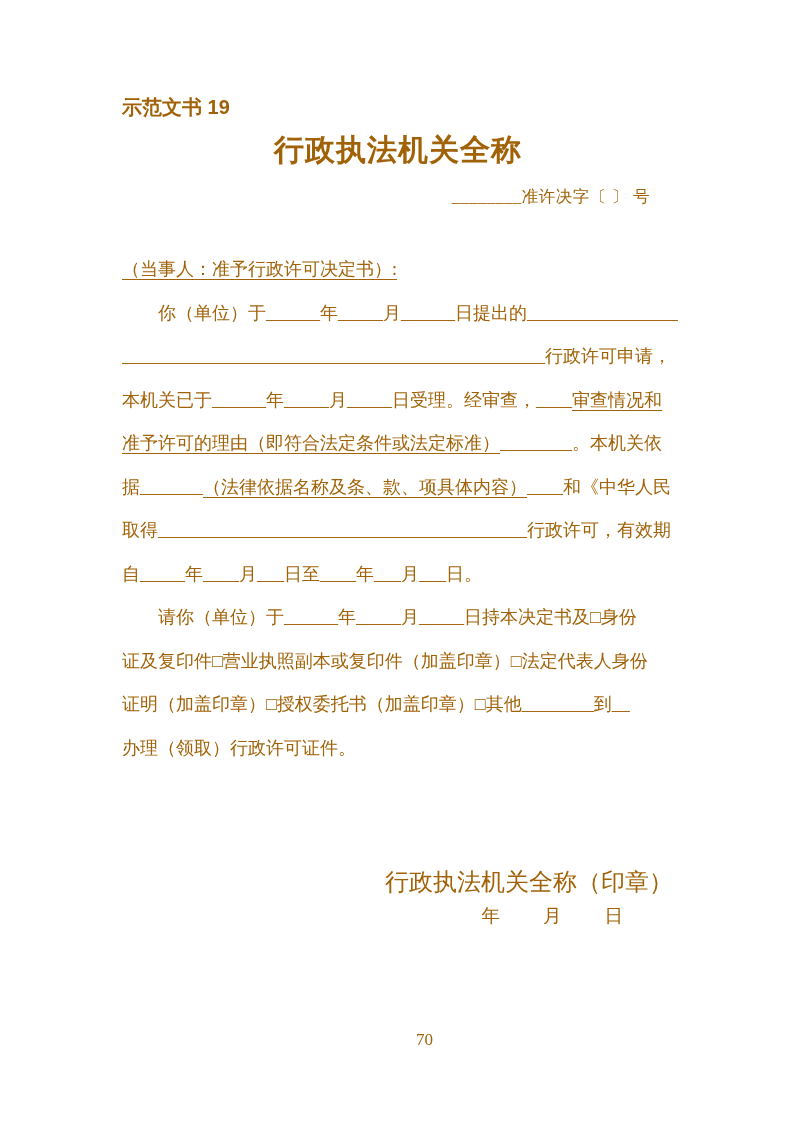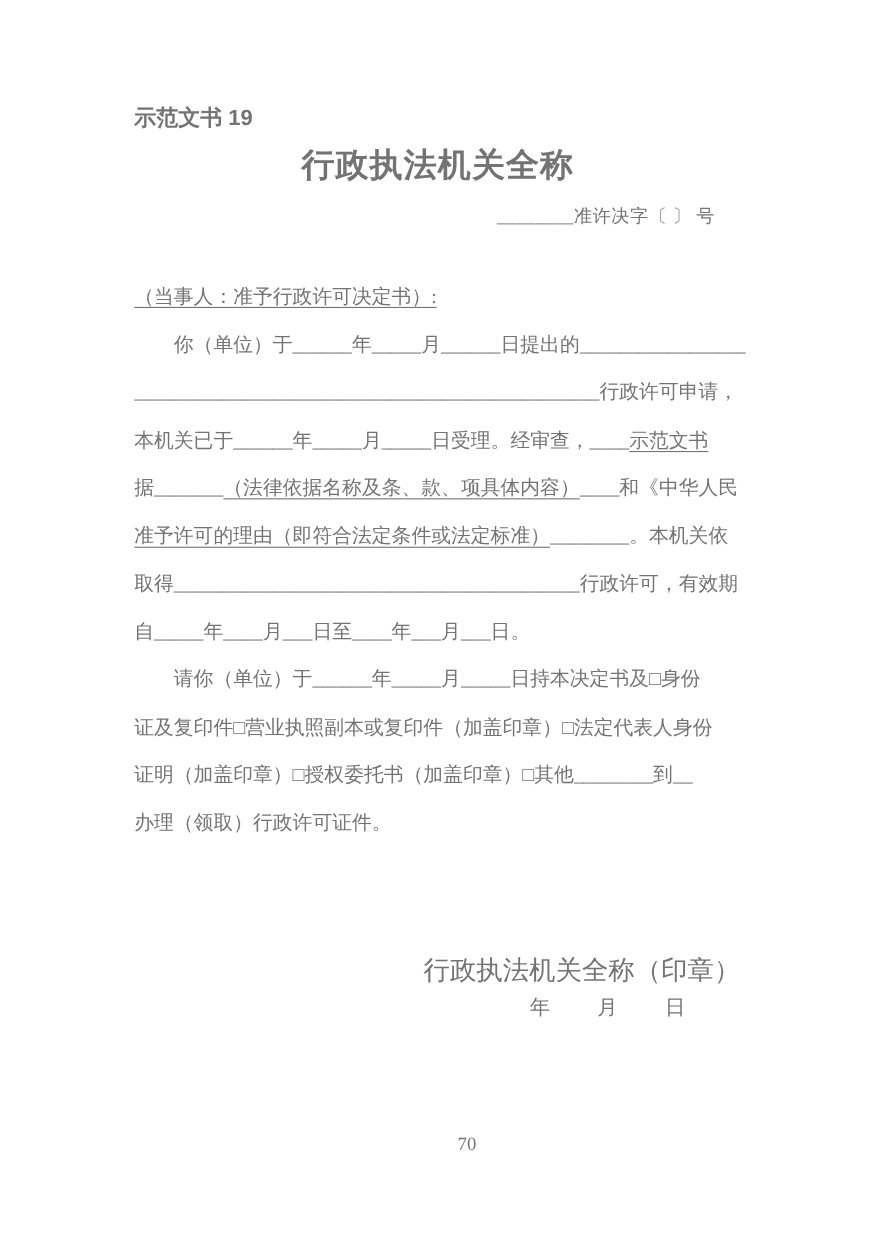--- a/index.html
+++ b/index.html
@@ -3,21 +3,21 @@
 <meta charset="utf-8">
 <style>
   * { box-sizing: border-box; margin: 0; padding: 0; }
   html, body { background: #ffffff; }
   .page {
     position: relative;
     width: 793px;
     height: 1122px;
     margin: 0 auto;
     background: #ffffff;
-    color: #737373;
+    color: #a16207;
     font-family: "Liberation Serif", "DejaVu Serif", serif;
     overflow: hidden;
   }
   .doc-label {
     position: absolute;
     left: 122px;
     top: 94px;
     font-family: "Liberation Sans", "DejaVu Sans", sans-serif;
     font-weight: bold;
     font-size: 20px;
@@ -87,23 +87,23 @@
   <div class="doc-label">示范文书 19</div>
 
   <div class="doc-title">行政执法机关全称</div>
 
   <div class="doc-number">________准许决字〔  〕    号</div>
 
   <div class="doc-body">
     <div class="line"><span class="u">（当事人：准予行政许可决定书）:</span></div>
     <div class="line indent"><span>你（单位）于______年_____月______日提出的__________________</span></div>
     <div class="line"><span>_______________________________________________行政许可申请，</span></div>
-    <div class="line"><span>本机关已于______年_____月_____日受理。经审查，____</span><span class="u">示范文书</span></div>
+    <div class="line"><span>本机关已于______年_____月_____日受理。经审查，____</span><span class="u">审查情况和</span></div>
+    <div class="line"><span class="u">准予许可的理由（即符合法定条件或法定标准）</span><span>________。本机关依</span></div>
     <div class="line"><span>据_______</span><span class="u">（法律依据名称及条、款、项具体内容）</span><span>____和《中华人民</span></div>
-    <div class="line"><span class="u">准予许可的理由（即符合法定条件或法定标准）</span><span>________。本机关依</span></div>
     <div class="line"><span>取得_________________________________________行政许可，有效期</span></div>
     <div class="line"><span>自_____年____月___日至____年___月___日。</span></div>
     <div class="line indent"><span>请你（单位）于______年_____月_____日持本决定书及□身份</span></div>
     <div class="line"><span>证及复印件□营业执照副本或复印件（加盖印章）□法定代表人身份</span></div>
     <div class="line"><span>证明（加盖印章）□授权委托书（加盖印章）□其他________到__</span></div>
     <div class="line"><span>办理（领取）行政许可证件。</span></div>
   </div>
 
   <div class="issuer">行政执法机关全称（印章）</div>
 

